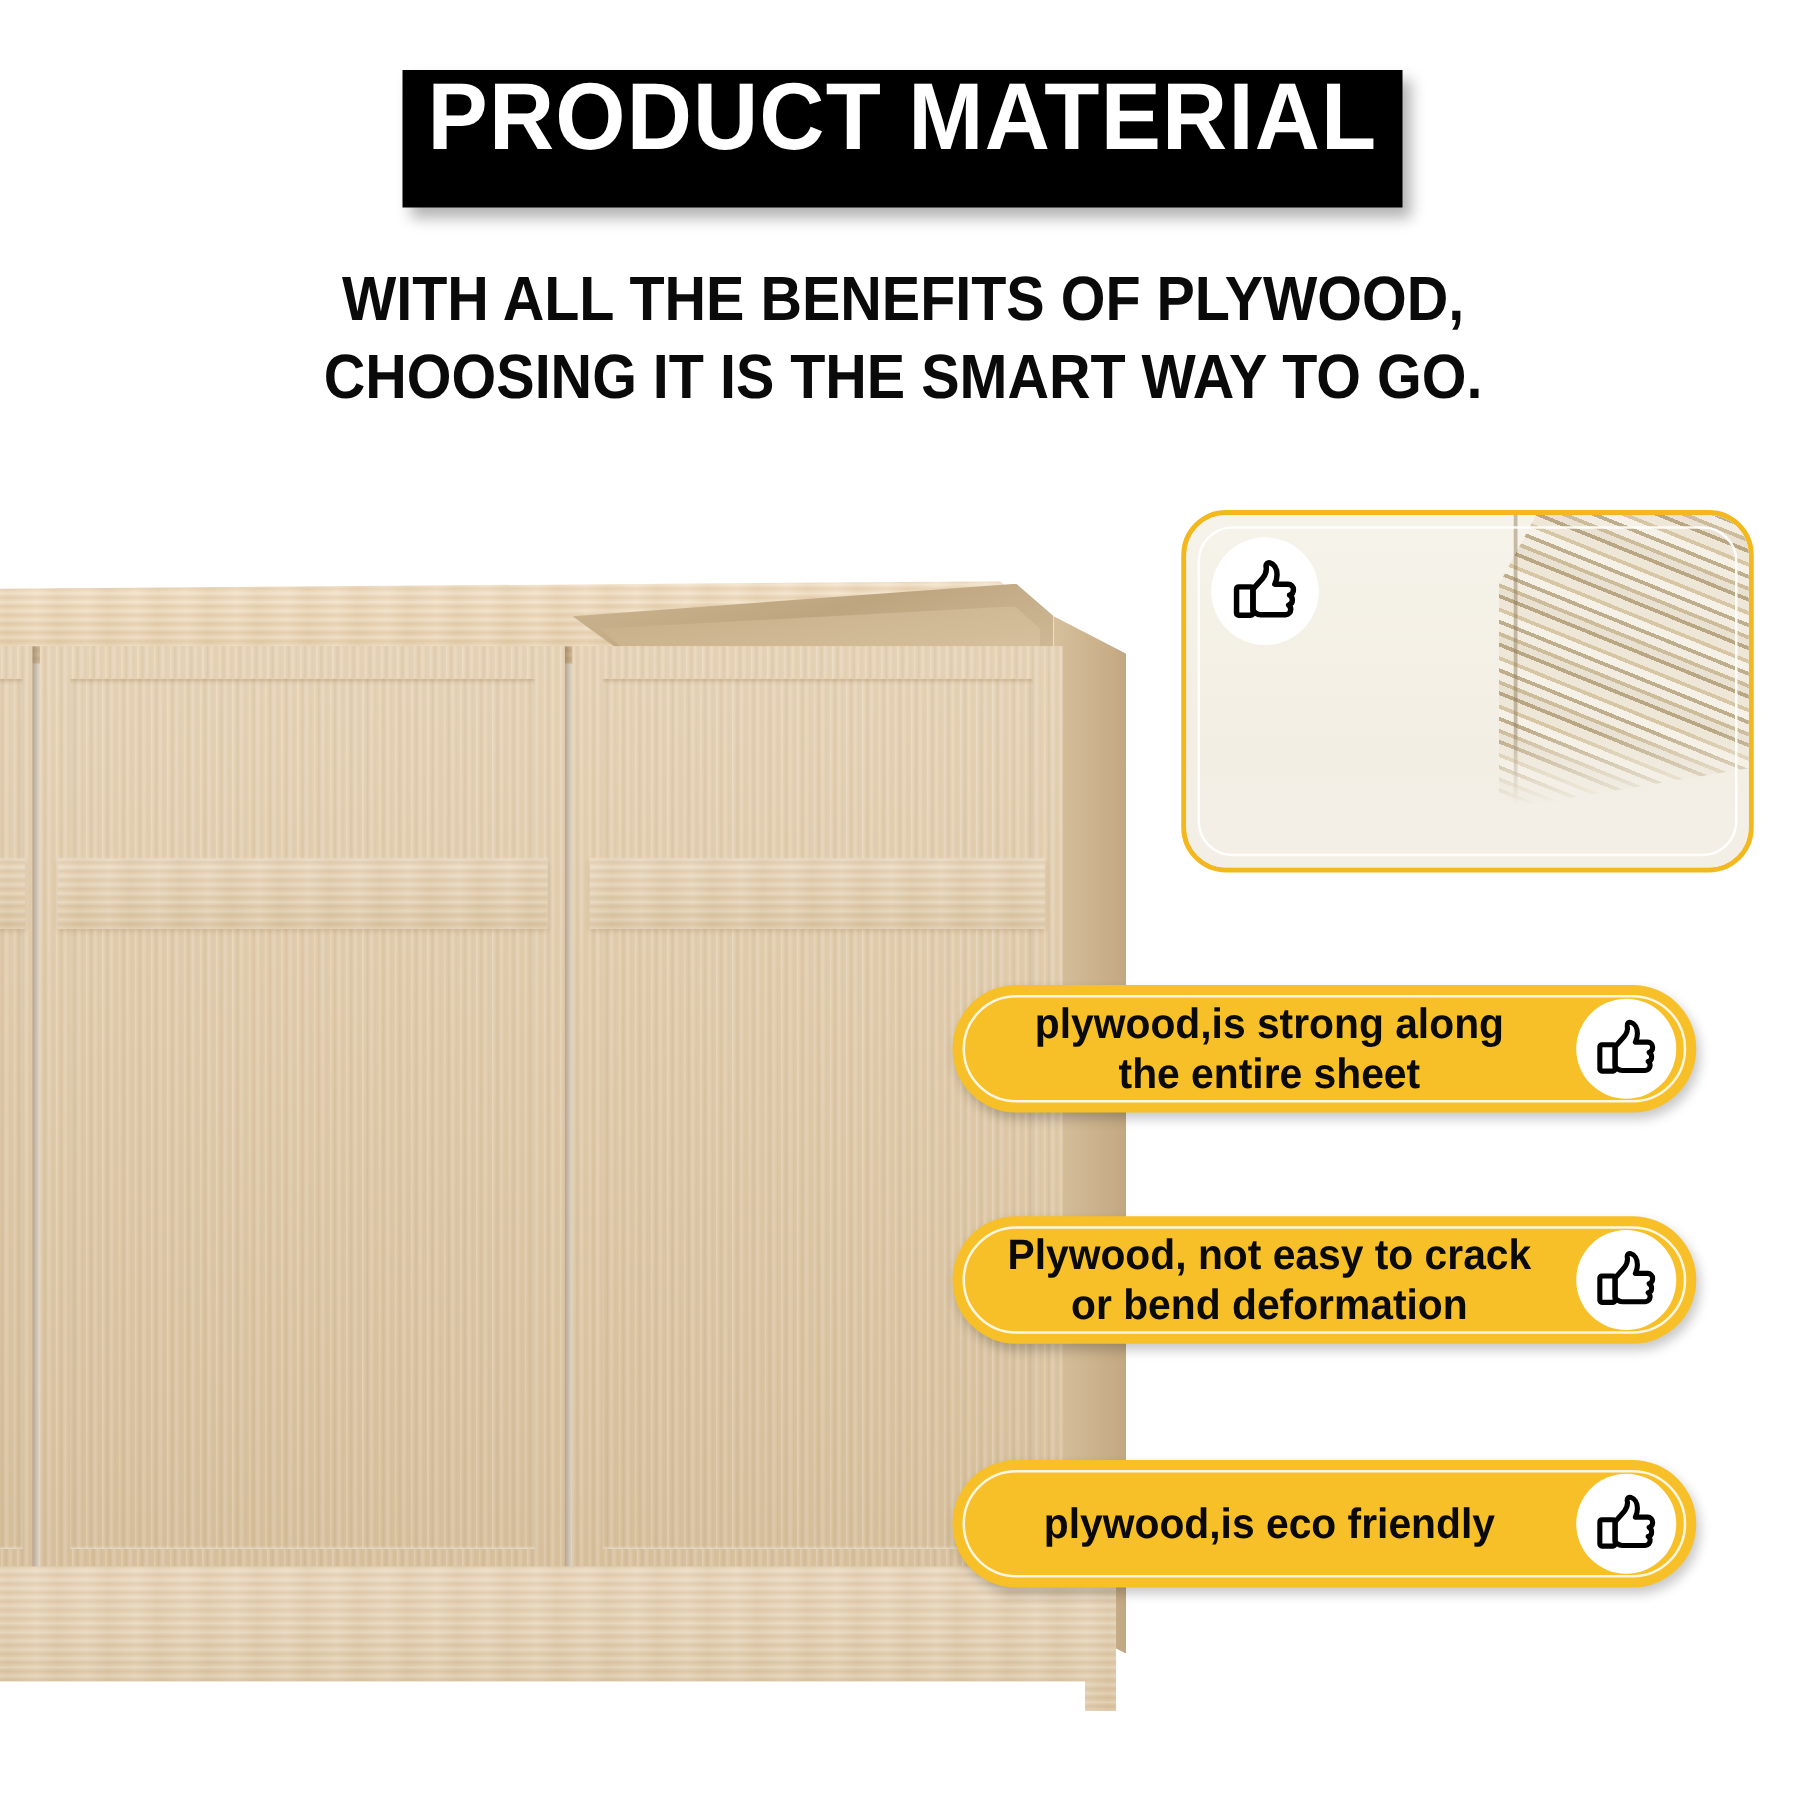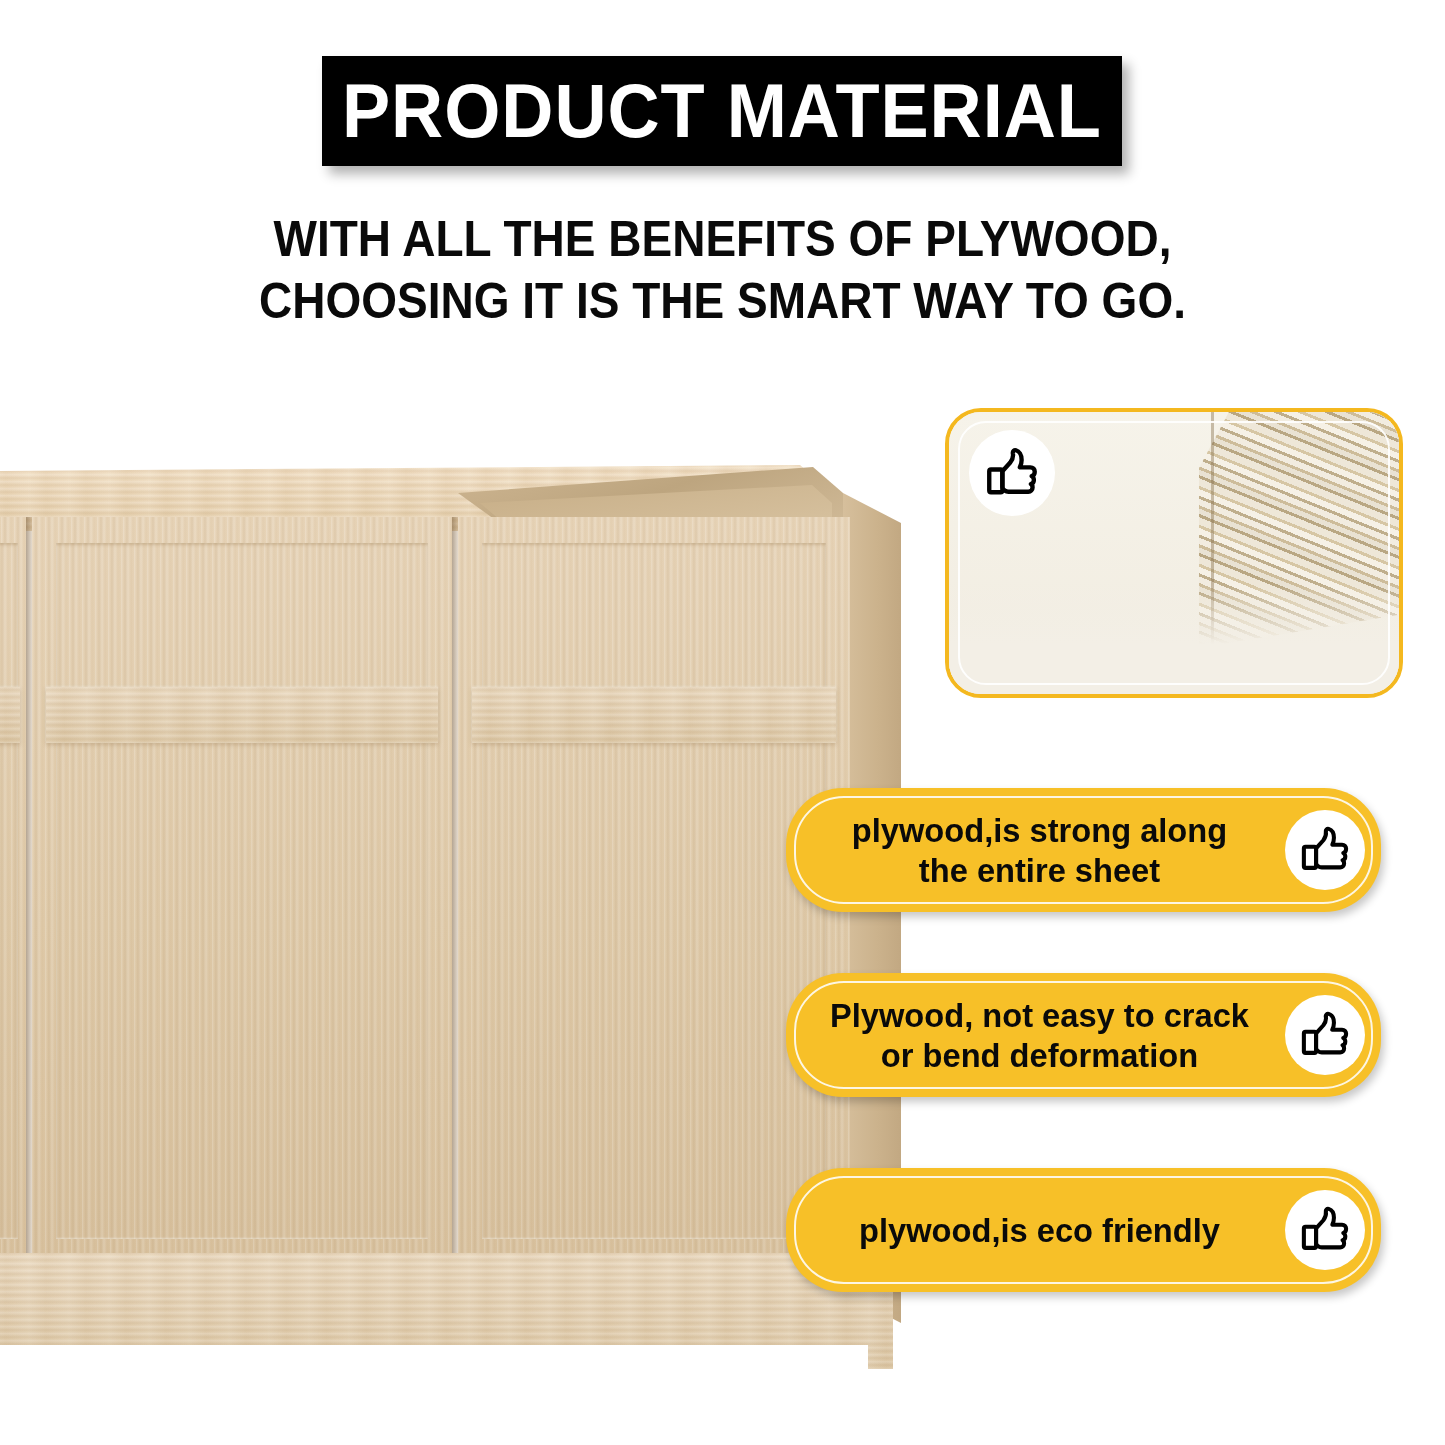--- a/index.html
+++ b/index.html
@@ -18,21 +18,21 @@
   
   .title-banner {
     position: absolute;
     left: 322px;
     top: 56px;
     width: 800px;
     height: 110px;
     background: #000000;
     box-shadow: 7px 8px 11px rgba(0,0,0,0.30);
     display: flex;
-    align-items: center;
+    align-items: flex-start;
     justify-content: center;
   }
   .title-banner .title-text {
     color: #ffffff;
     font-size: 76px;
     font-weight: 700;
     letter-spacing: 1px;
     line-height: 1;
     transform: scaleX(0.95);
     white-space: nowrap;
@@ -275,23 +275,23 @@
   .photo-card .thumb-circle {
     left: 20px;
     top: 18px;
     width: 86px;
     height: 86px;
   }
 
   
   .benefit {
     position: absolute;
-    left: 786px;
+    left: 762px;
     width: 595px;
-    height: 124px;
+    height: 102px;
     background: #f7c028;
     border-radius: 57px;
     box-shadow: 3px 5px 9px rgba(0,0,0,0.22);
     z-index: 6;
   }
   .benefit.b0 { top: 788px; }
   .benefit.b1 { top: 973px; }
   .benefit.b2 { top: 1168px; }
   .benefit-outline {
     position: absolute;

